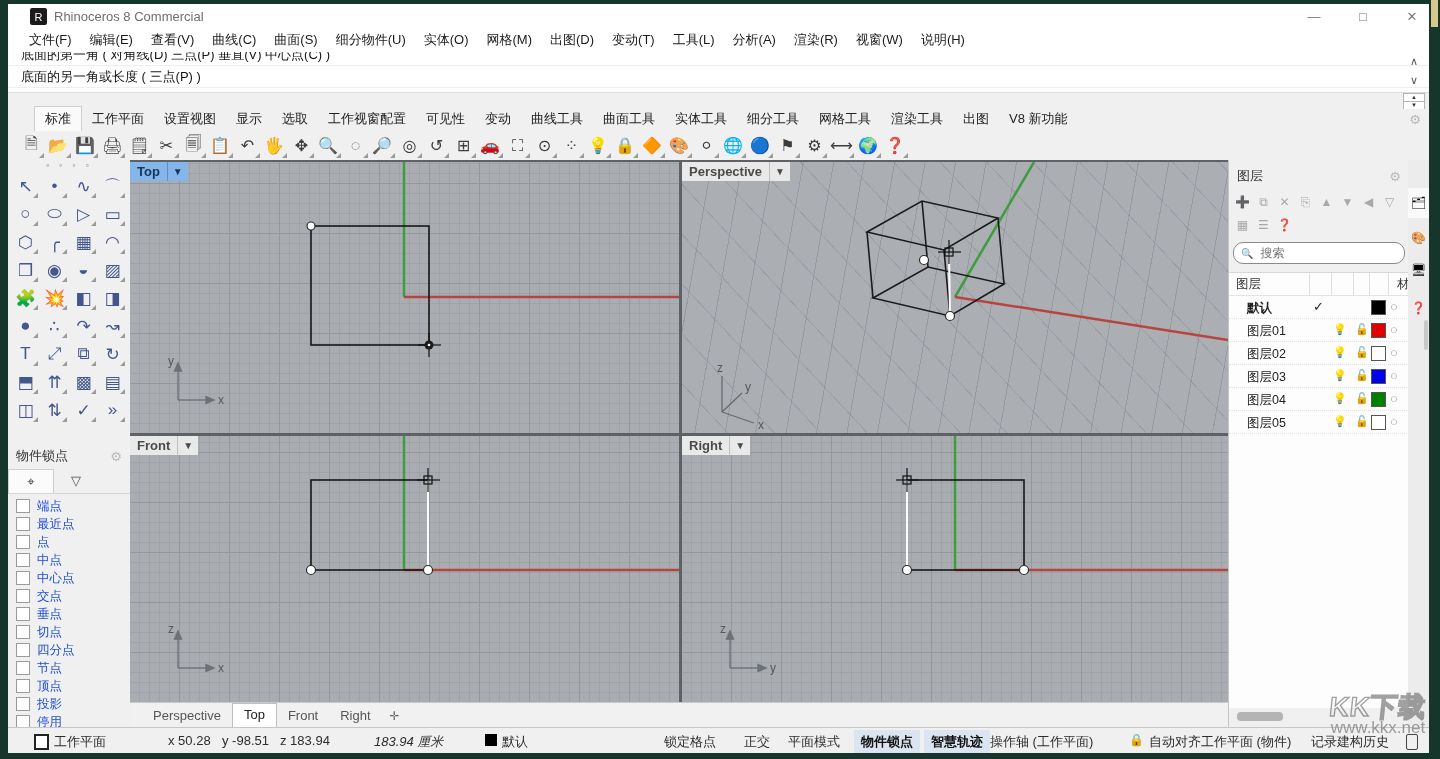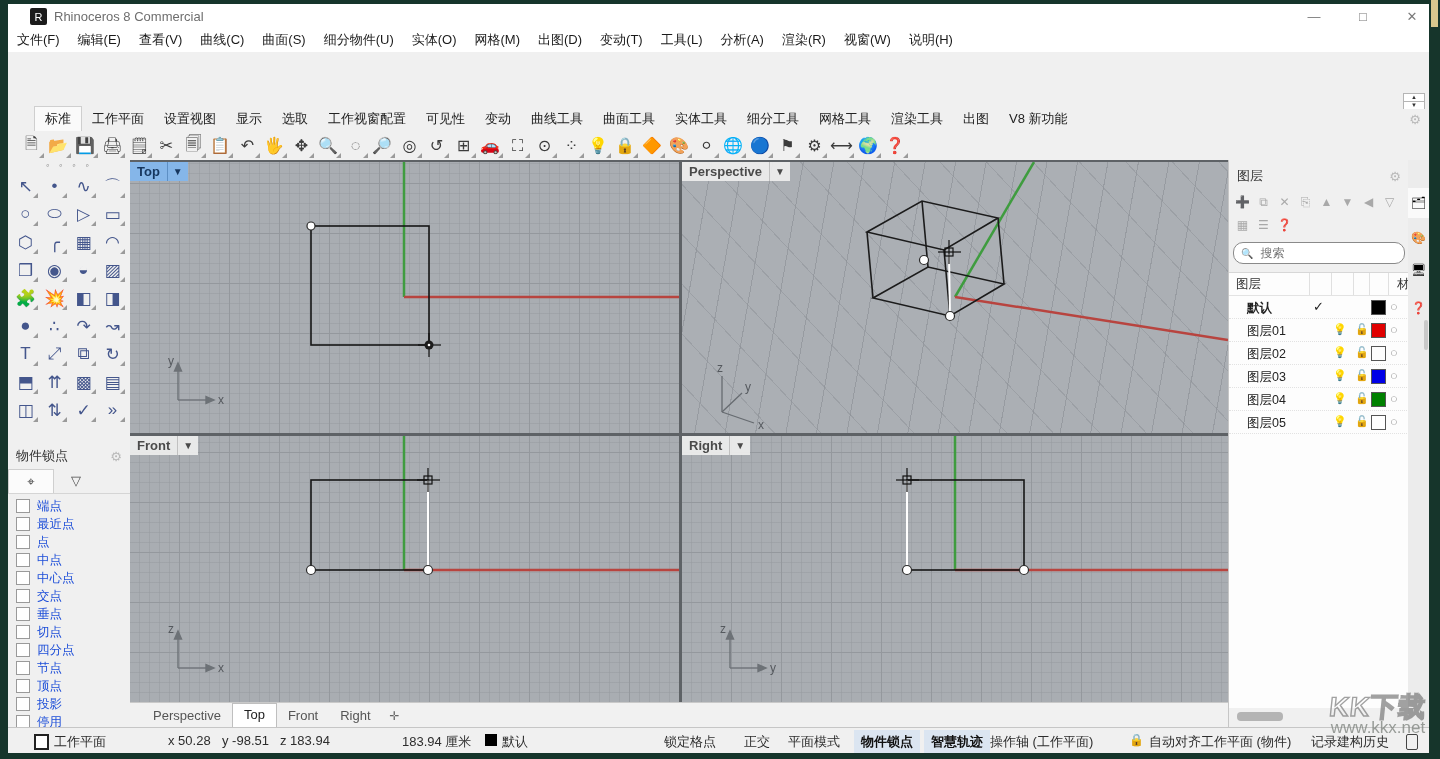--- a/index.html
+++ b/index.html
@@ -6,21 +6,21 @@
   body{width:1440px;height:759px;overflow:hidden;background:#16352b;position:relative;
        font-family:"Liberation Sans","DejaVu Sans",sans-serif;-webkit-font-smoothing:antialiased;}
   
   .win{position:absolute;left:8px;top:4px;width:1421px;height:749px;background:#f0f0f0;overflow:hidden;}
   .titlebar{position:absolute;left:0;top:0;right:0;height:24px;background:#ffffff;}
   .app-icon{position:absolute;left:22px;top:4px;width:17px;height:17px;background:#1b1b1b;border-radius:2px;
             color:#fff;font-size:11px;display:flex;align-items:center;justify-content:center;}
   .title-text{position:absolute;left:46px;top:5px;font-size:13px;color:#6e6e6e;}
   .winbtn{position:absolute;top:0;width:42px;height:24px;display:flex;align-items:center;justify-content:center;
           color:#7a7a7a;font-size:13px;}
-  .menubar{position:absolute;left:0;top:24px;right:0;height:24px;background:#ffffff;display:flex;align-items:center;}
+  .menubar{position:absolute;left:0;top:24px;right:0;height:24px;background:#ffffff;display:flex;align-items:center;padding-left:12px;}
   .menu-item{font-size:13px;color:#1a1a1a;padding:3px 9px;}
   
   .cmd-history{position:absolute;left:0;top:48px;right:0;height:40px;background:#ffffff;overflow:hidden;border-bottom:1px solid #dcdcdc;}
   .cmd-lines{margin-top:-8px;}
   .cmd-line{height:21px;line-height:21px;font-size:13px;color:#151515;padding-left:13px;white-space:nowrap;border-bottom:1px solid #eeeeee;}
   .cmd-prompt{position:absolute;left:0;top:88px;right:0;height:17px;background:#ffffff;font-weight:bold;font-size:13px;
               color:#000;padding-left:13px;line-height:16px;border-bottom:1px solid #c9c9c9;}
   .cmd-scroll{position:absolute;right:6px;width:18px;height:14px;color:#555;font-size:11px;text-align:center;line-height:14px;}
   .cmd-spin{position:absolute;right:4px;width:20px;height:8px;background:#fff;border:1px solid #b5b5b5;color:#333;
             font-size:6px;text-align:center;line-height:7px;}
@@ -130,20 +130,29 @@
     <div class="winbtn" style="left:1334px;">□</div>
     <div class="winbtn" style="left:1383px;">✕</div>
   </div>
 
   <div class="menubar">
     <div style="display:contents">
       
     <span class="menu-item">文件(F)</span><span class="menu-item">编辑(E)</span><span class="menu-item">查看(V)</span><span class="menu-item">曲线(C)</span><span class="menu-item">曲面(S)</span><span class="menu-item">细分物件(U)</span><span class="menu-item">实体(O)</span><span class="menu-item">网格(M)</span><span class="menu-item">出图(D)</span><span class="menu-item">变动(T)</span><span class="menu-item">工具(L)</span><span class="menu-item">分析(A)</span><span class="menu-item">渲染(R)</span><span class="menu-item">视窗(W)</span><span class="menu-item">说明(H)</span></div>
   </div>
 
+  <div class="cmd-history">
+    <div class="cmd-lines">
+      <div style="display:contents">
+        
+      <div class="cmd-line">底面的第一角 ( 对角线(D)  三点(P)  垂直(V)  中心点(C) )</div><div class="cmd-line">底面的另一角或长度 ( 三点(P) )</div></div>
+    </div>
+    <div class="cmd-scroll" style="top:2px;">∧</div>
+    <div class="cmd-scroll" style="top:21px;">∨</div>
+  </div>
   <div class="cmd-spin" style="top:89px;">▲</div>
   <div class="cmd-spin" style="top:97px;">▼</div>
 
   <div class="tabsrow">
     <div style="display:contents">
       
     <span class="ttab on">标准</span><span class="ttab">工作平面</span><span class="ttab">设置视图</span><span class="ttab">显示</span><span class="ttab">选取</span><span class="ttab">工作视窗配置</span><span class="ttab">可见性</span><span class="ttab">变动</span><span class="ttab">曲线工具</span><span class="ttab">曲面工具</span><span class="ttab">实体工具</span><span class="ttab">细分工具</span><span class="ttab">网格工具</span><span class="ttab">渲染工具</span><span class="ttab">出图</span><span class="ttab">V8 新功能</span></div>
   </div>
   <div class="tabs-gear">⚙</div>
 
@@ -460,21 +469,21 @@
     <span class="side-ico" style="top:138px;">❓</span>
     <span class="side-scroll"></span>
   </div>
 
   <div class="statusbar">
     <span class="sb-sq"></span>
     <span class="sb" style="left:46px;">工作平面</span>
     <span class="sb" style="left:160px;">x 50.28</span>
     <span class="sb" style="left:214px;">y -98.51</span>
     <span class="sb" style="left:272px;">z 183.94</span>
-    <span class="sb" style="left:394px;">183.94 厘米</span>
+    <span class="sb" style="left:366px;font-style:italic;">183.94 厘米</span>
     <span class="sb-swatch"></span>
     <span class="sb" style="left:494px;">默认</span>
     <span class="sb sb-toggle" style="left:656px;text-align:center;">锁定格点</span>
     <span class="sb sb-toggle" style="left:736px;">正交</span>
     <span class="sb sb-toggle" style="left:780px;">平面模式</span>
     <span class="sb sb-toggle on" style="left:846px;">物件锁点</span>
     <span class="sb sb-toggle on" style="left:916px;">智慧轨迹</span>
     <span class="sb sb-toggle" style="left:982px;">操作轴 (工作平面)</span>
     <span class="sb sb-lock" style="left:1121px;">🔒</span>
     <span class="sb sb-toggle" style="left:1141px;">自动对齐工作平面 (物件)</span>

